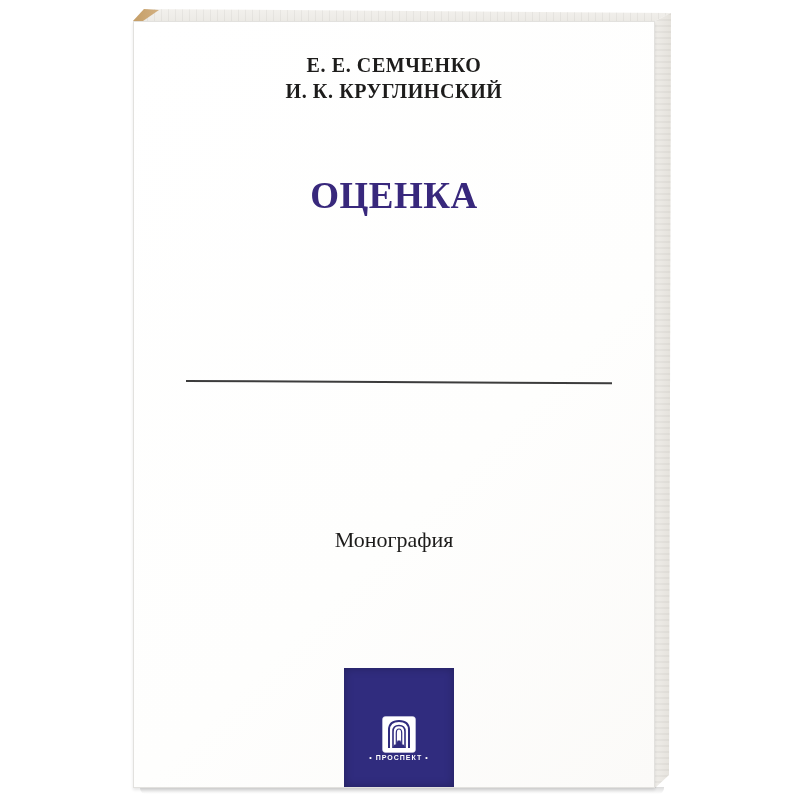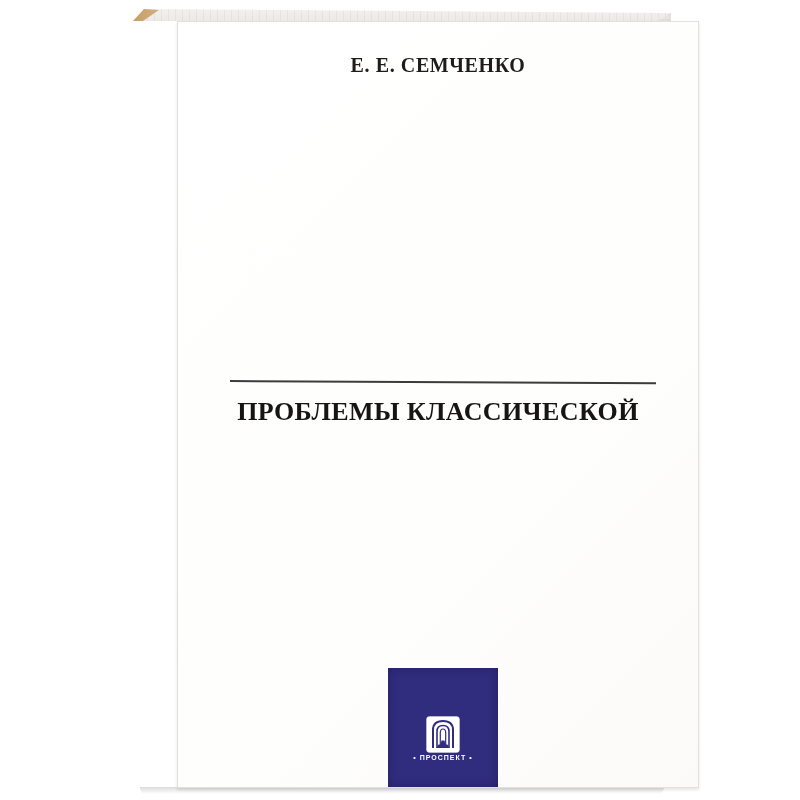--- a/index.html
+++ b/index.html
@@ -56,21 +56,20 @@
 
   
   .cover {
     position: absolute;
     left: 133px; top: 21px;
     width: 522px; height: 767px;
     box-sizing: border-box;
     background: linear-gradient(135deg, #ffffff 0%, #fefefd 60%, #fbfaf8 100%);
     border: 1px solid #e2e1de;
     box-shadow: 0 2px 3px rgba(0,0,0,0.10);
-    margin-left: 44px;
   }
 
   .authors {
     position: absolute;
     top: 30px; left: 0; right: 0;
     text-align: center;
     font-size: 20px;
     line-height: 26px;
     font-weight: bold;
     letter-spacing: 0.6px;
@@ -148,31 +147,33 @@
 
   <div class="pages-top"></div>
   <div class="spine-corner"></div>
   <div class="pages-right"></div>
   <div class="book-shadow"></div>
 
   <div class="cover">
 
     <div class="authors">
       <div>Е. Е. СЕМЧЕНКО</div>
+      <div>И. К. КРУГЛИНСКИЙ</div>
     </div>
 
     <div class="title">
+      <div>ОЦЕНКА</div>
     </div>
 
     <div class="divider"></div>
 
     <div class="subtitle">
-      <div>ПРОБЛЕМЫ КЛАССИЧЕСКОЙ</div>
     </div>
 
+    <div class="edition">Монография</div>
 
     <div class="logo">
       <svg class="logo-emblem" width="34" height="37" viewBox="0 0 34 37" xmlns="http://www.w3.org/2000/svg">
         <rect x="0.5" y="0.5" width="33" height="36" rx="3" fill="#ffffff" stroke="#d9d8e6" stroke-width="0.5"></rect>
         <path d="M7 32 V14 Q7 5 17 5 Q27 5 27 14 V32" fill="none" stroke="#302c7e" stroke-width="2"></path>
         <path d="M11 32 V15.5 Q11 9.5 17 9.5 Q23 9.5 23 15.5 V32" fill="none" stroke="#302c7e" stroke-width="1.6"></path>
         <path d="M14.3 32 V17 Q14.3 13 17 13 Q19.7 13 19.7 17 V32" fill="none" stroke="#302c7e" stroke-width="1.2"></path>
         <path d="M10.5 32 L12.5 28.5 H14.5 L15.5 24.5 H18.5 L19.5 28.5 H21.5 L23.5 32 Z" fill="#302c7e"></path>
       </svg>
       <div class="logo-name">• ПРОСПЕКТ •</div>

